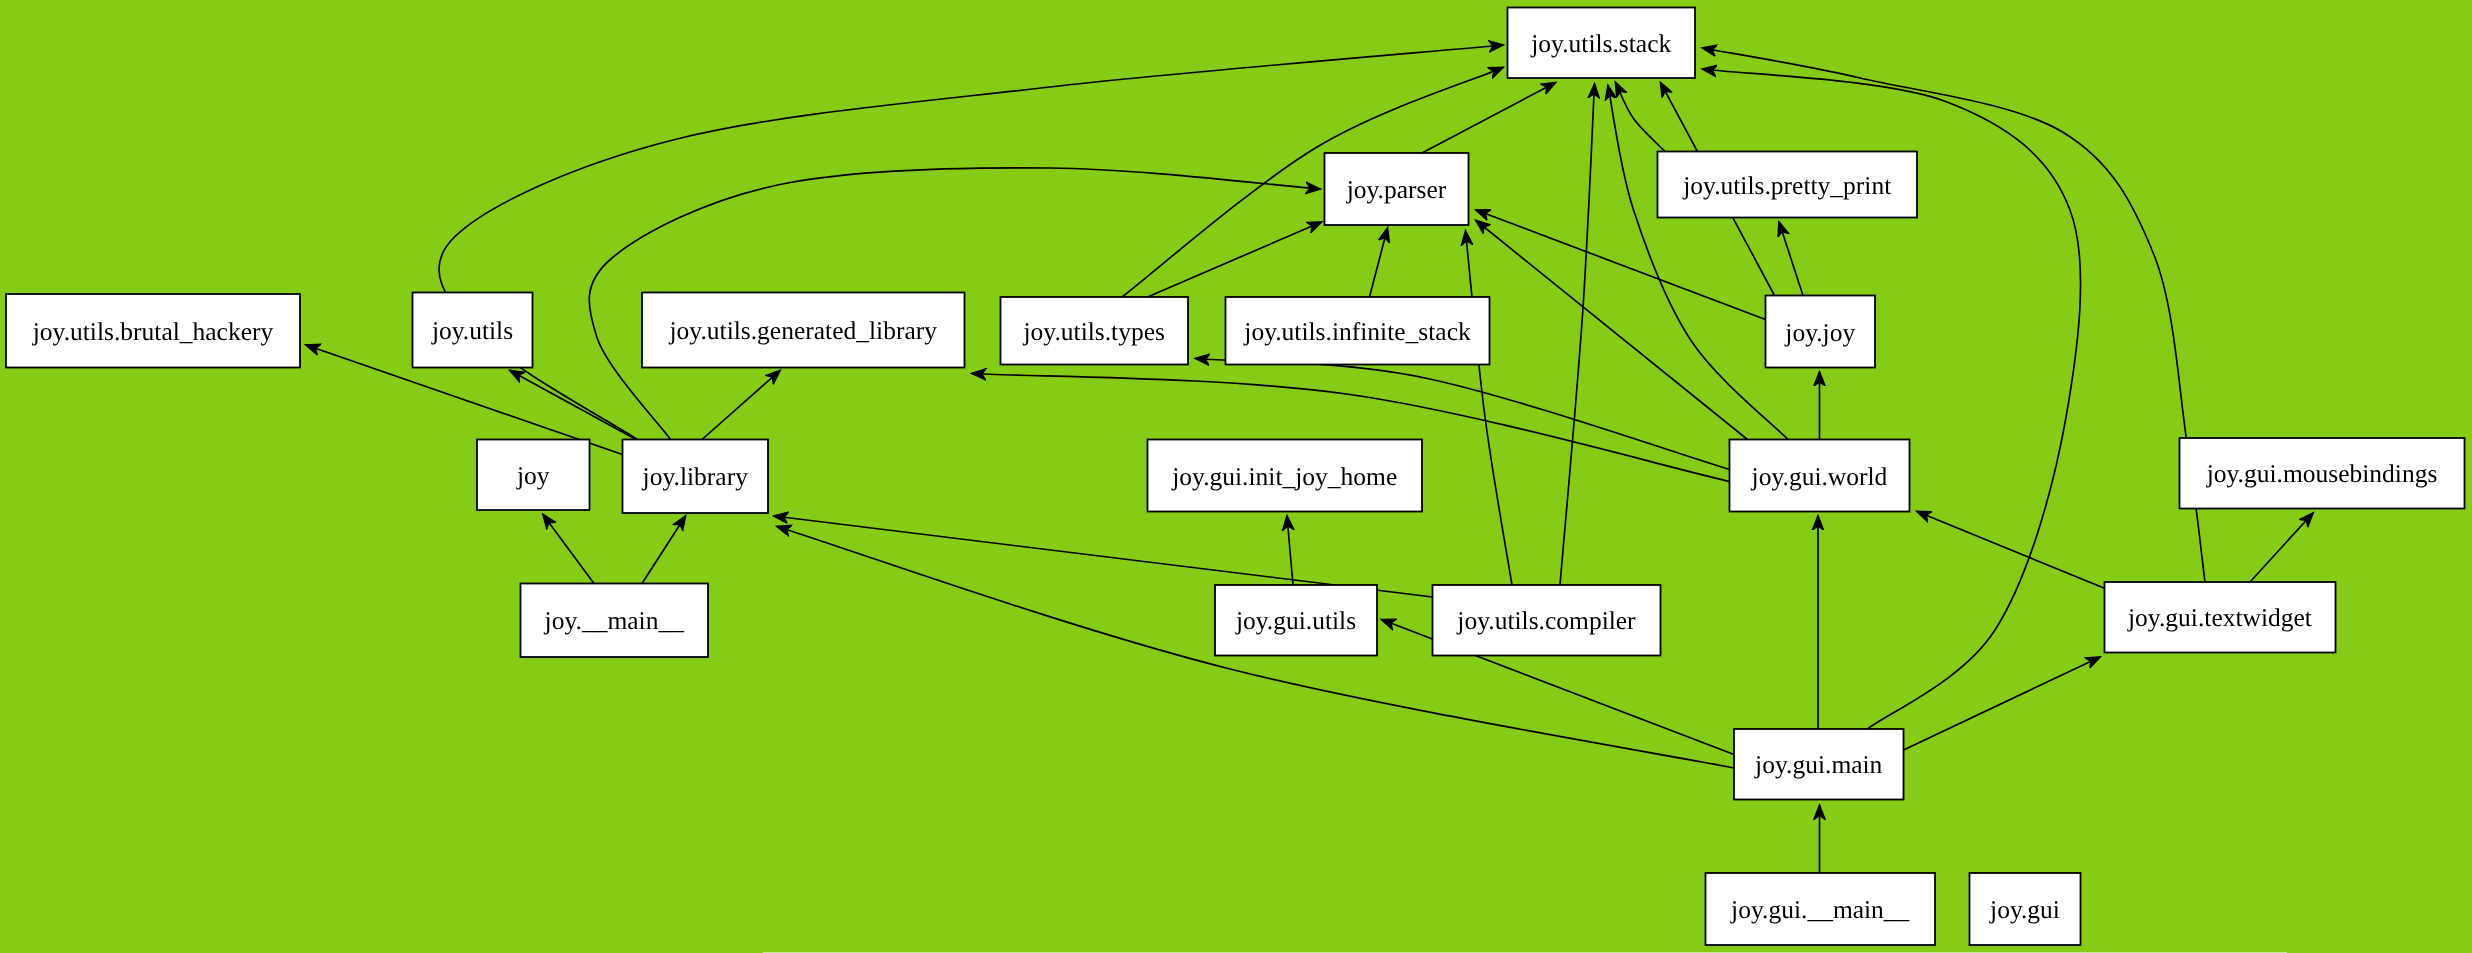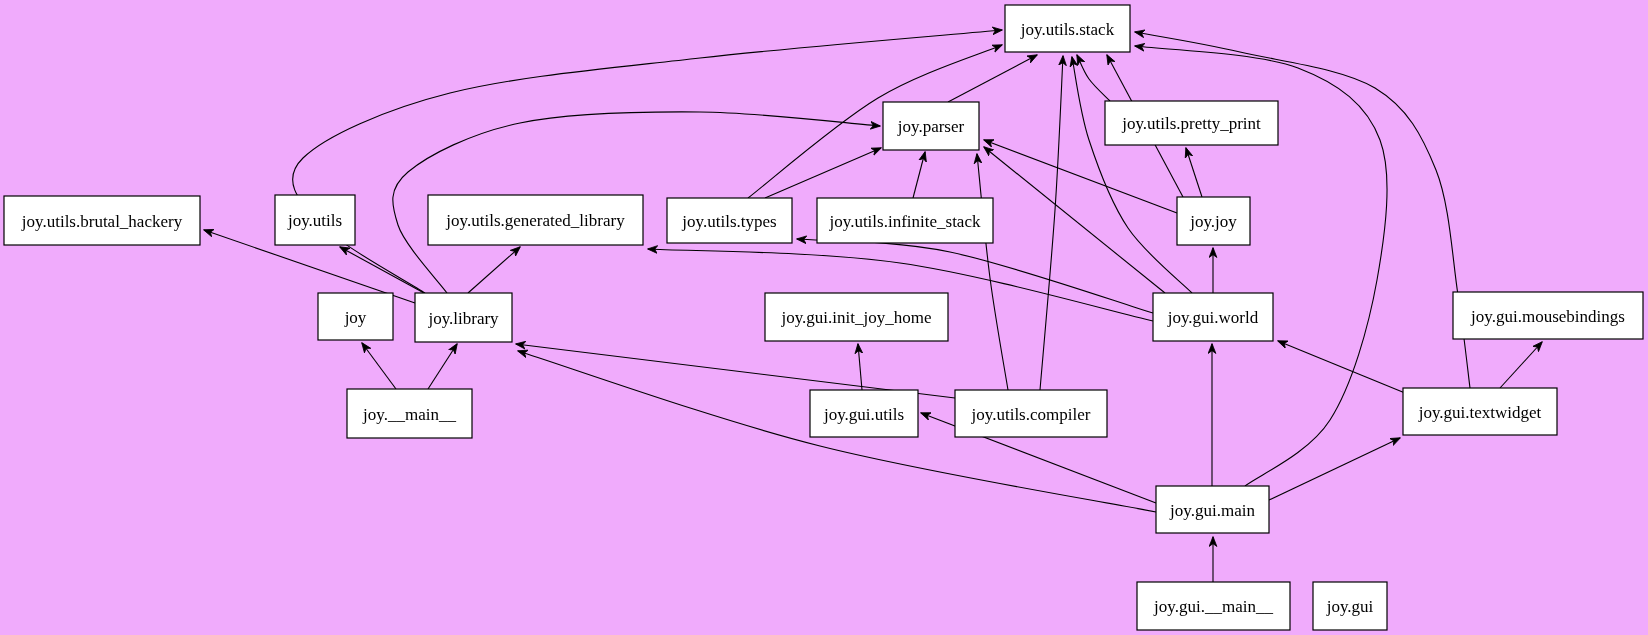--- a/index.html
+++ b/index.html
@@ -1,20 +1,20 @@
 <!DOCTYPE html>
 <html><head>
 <meta charset="utf-8">
 <style>
   html, body { margin: 0; padding: 0; background: #ffffff; }
   #canvas {
     position: relative;
     width: 1648px;
     height: 635px;
-    background: #f0abfc;
+    background: #84cc16;
     font-family: "Liberation Serif", "DejaVu Serif", serif;
   }
   svg { display: block; }
   .edge-path { fill: none; stroke: #000000; stroke-width: 1.1px; }
   .node-rect { fill: #ffffff; stroke: #000000; stroke-width: 1.2px; }
   .node-label {
     font-family: "Liberation Serif", "DejaVu Serif", serif;
     font-size: 17px;
     fill: #000000;
     text-anchor: middle;

